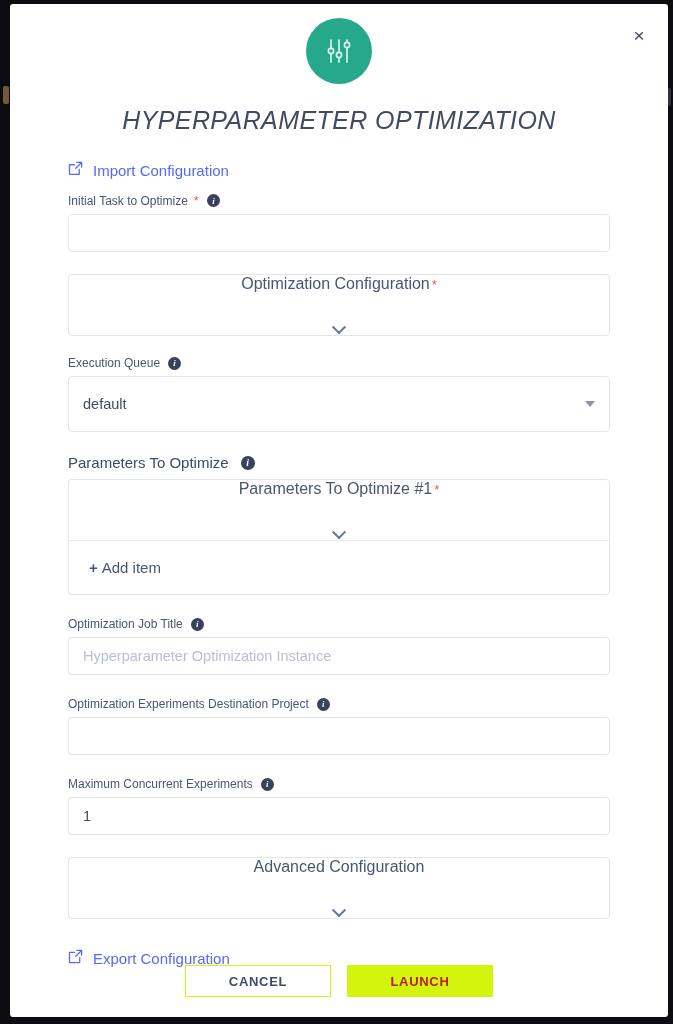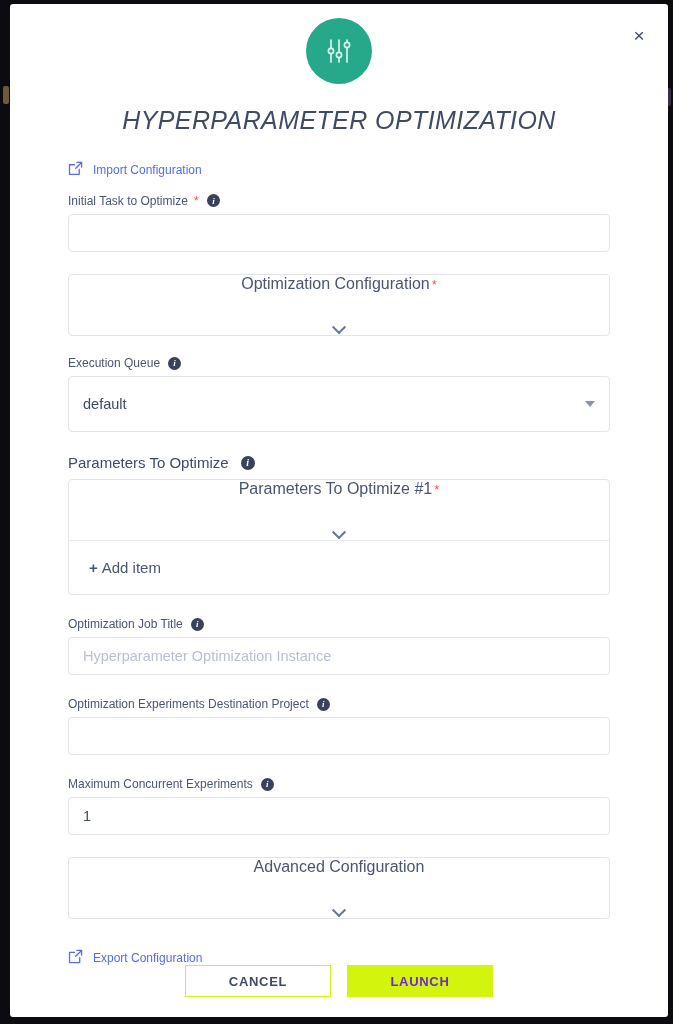--- a/index.html
+++ b/index.html
@@ -91,21 +91,21 @@
     font-weight: 400;
     text-align: center;
   }
 
   
   .config-link {
     display: flex;
     align-items: center;
     gap: 10px;
     color: #5869f7;
-    font-size: 12px;
+    font-size: 15px;
     cursor: pointer;
     width: fit-content;
     justify-content: space-between;
   }
   .import-link { margin-top: 26px; }
   .export-link { margin-top: 30px; }
 
   
   .field { margin-top: 14px; }
   .field-label {
@@ -246,21 +246,21 @@
     justify-content: center;
   }
   .btn-cancel {
     background: #ffffff;
     border: 1px solid #d3f50d;
     color: #3f4a63;
   }
   .btn-launch {
     background: #d3f50d;
     border: 1px solid #d3f50d;
-    color: #6d28d9;
+    color: #b91c1c;
   }
 </style>
 </head>
 <body>
 
 <div class="page-backdrop"></div>
 <div class="bg-sliver left"></div>
 <div class="bg-sliver right"></div>
 
 <div class="modal">

